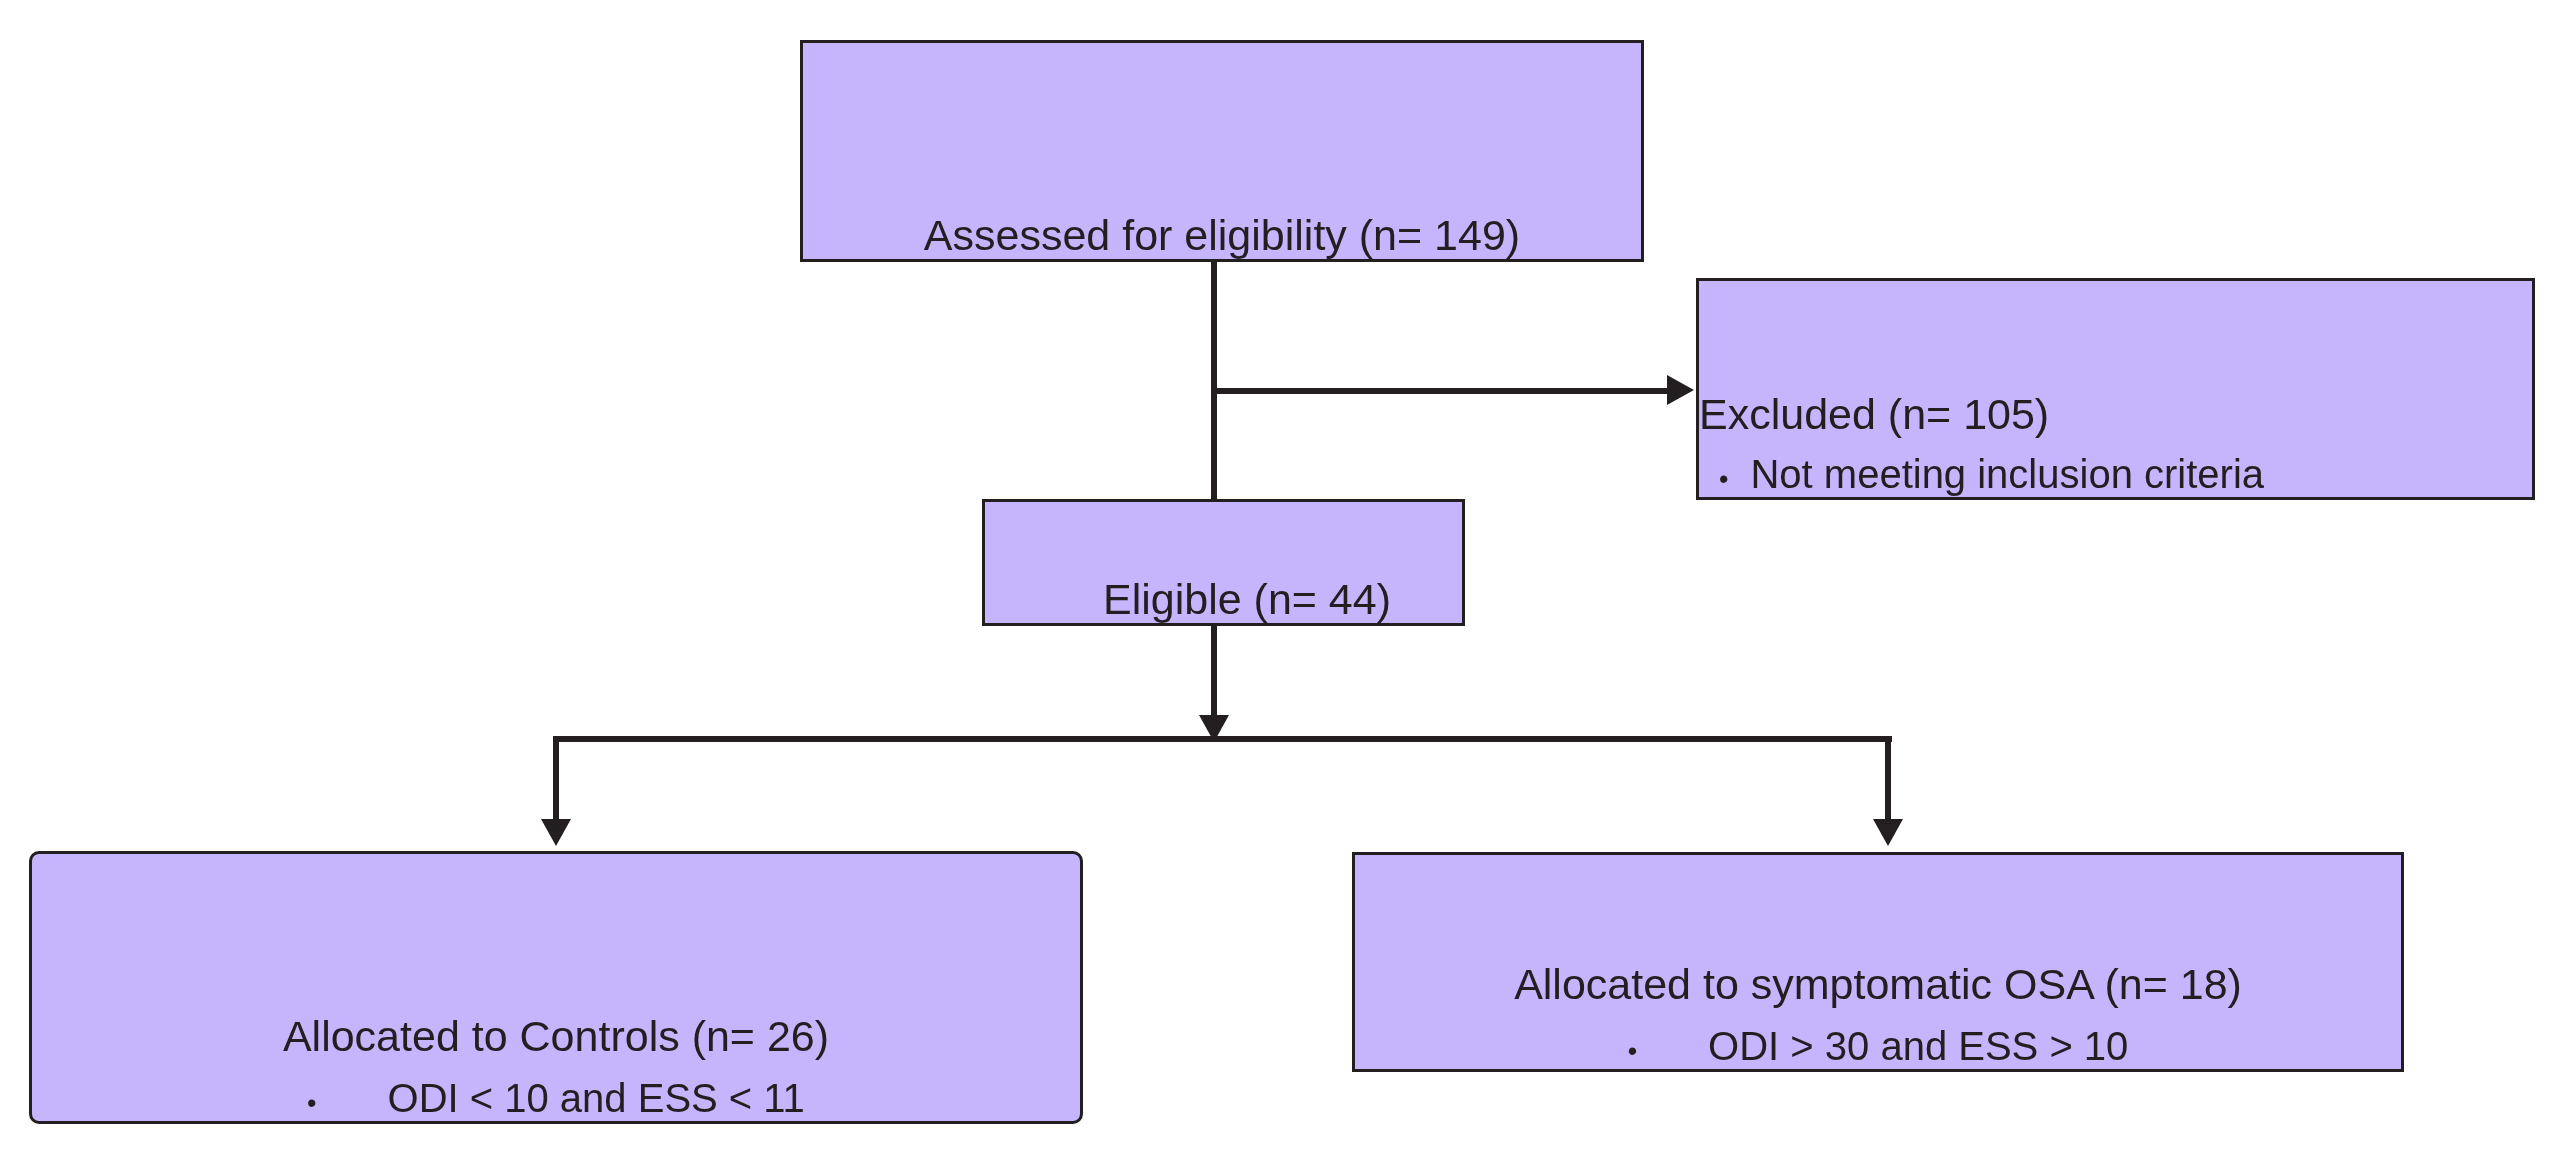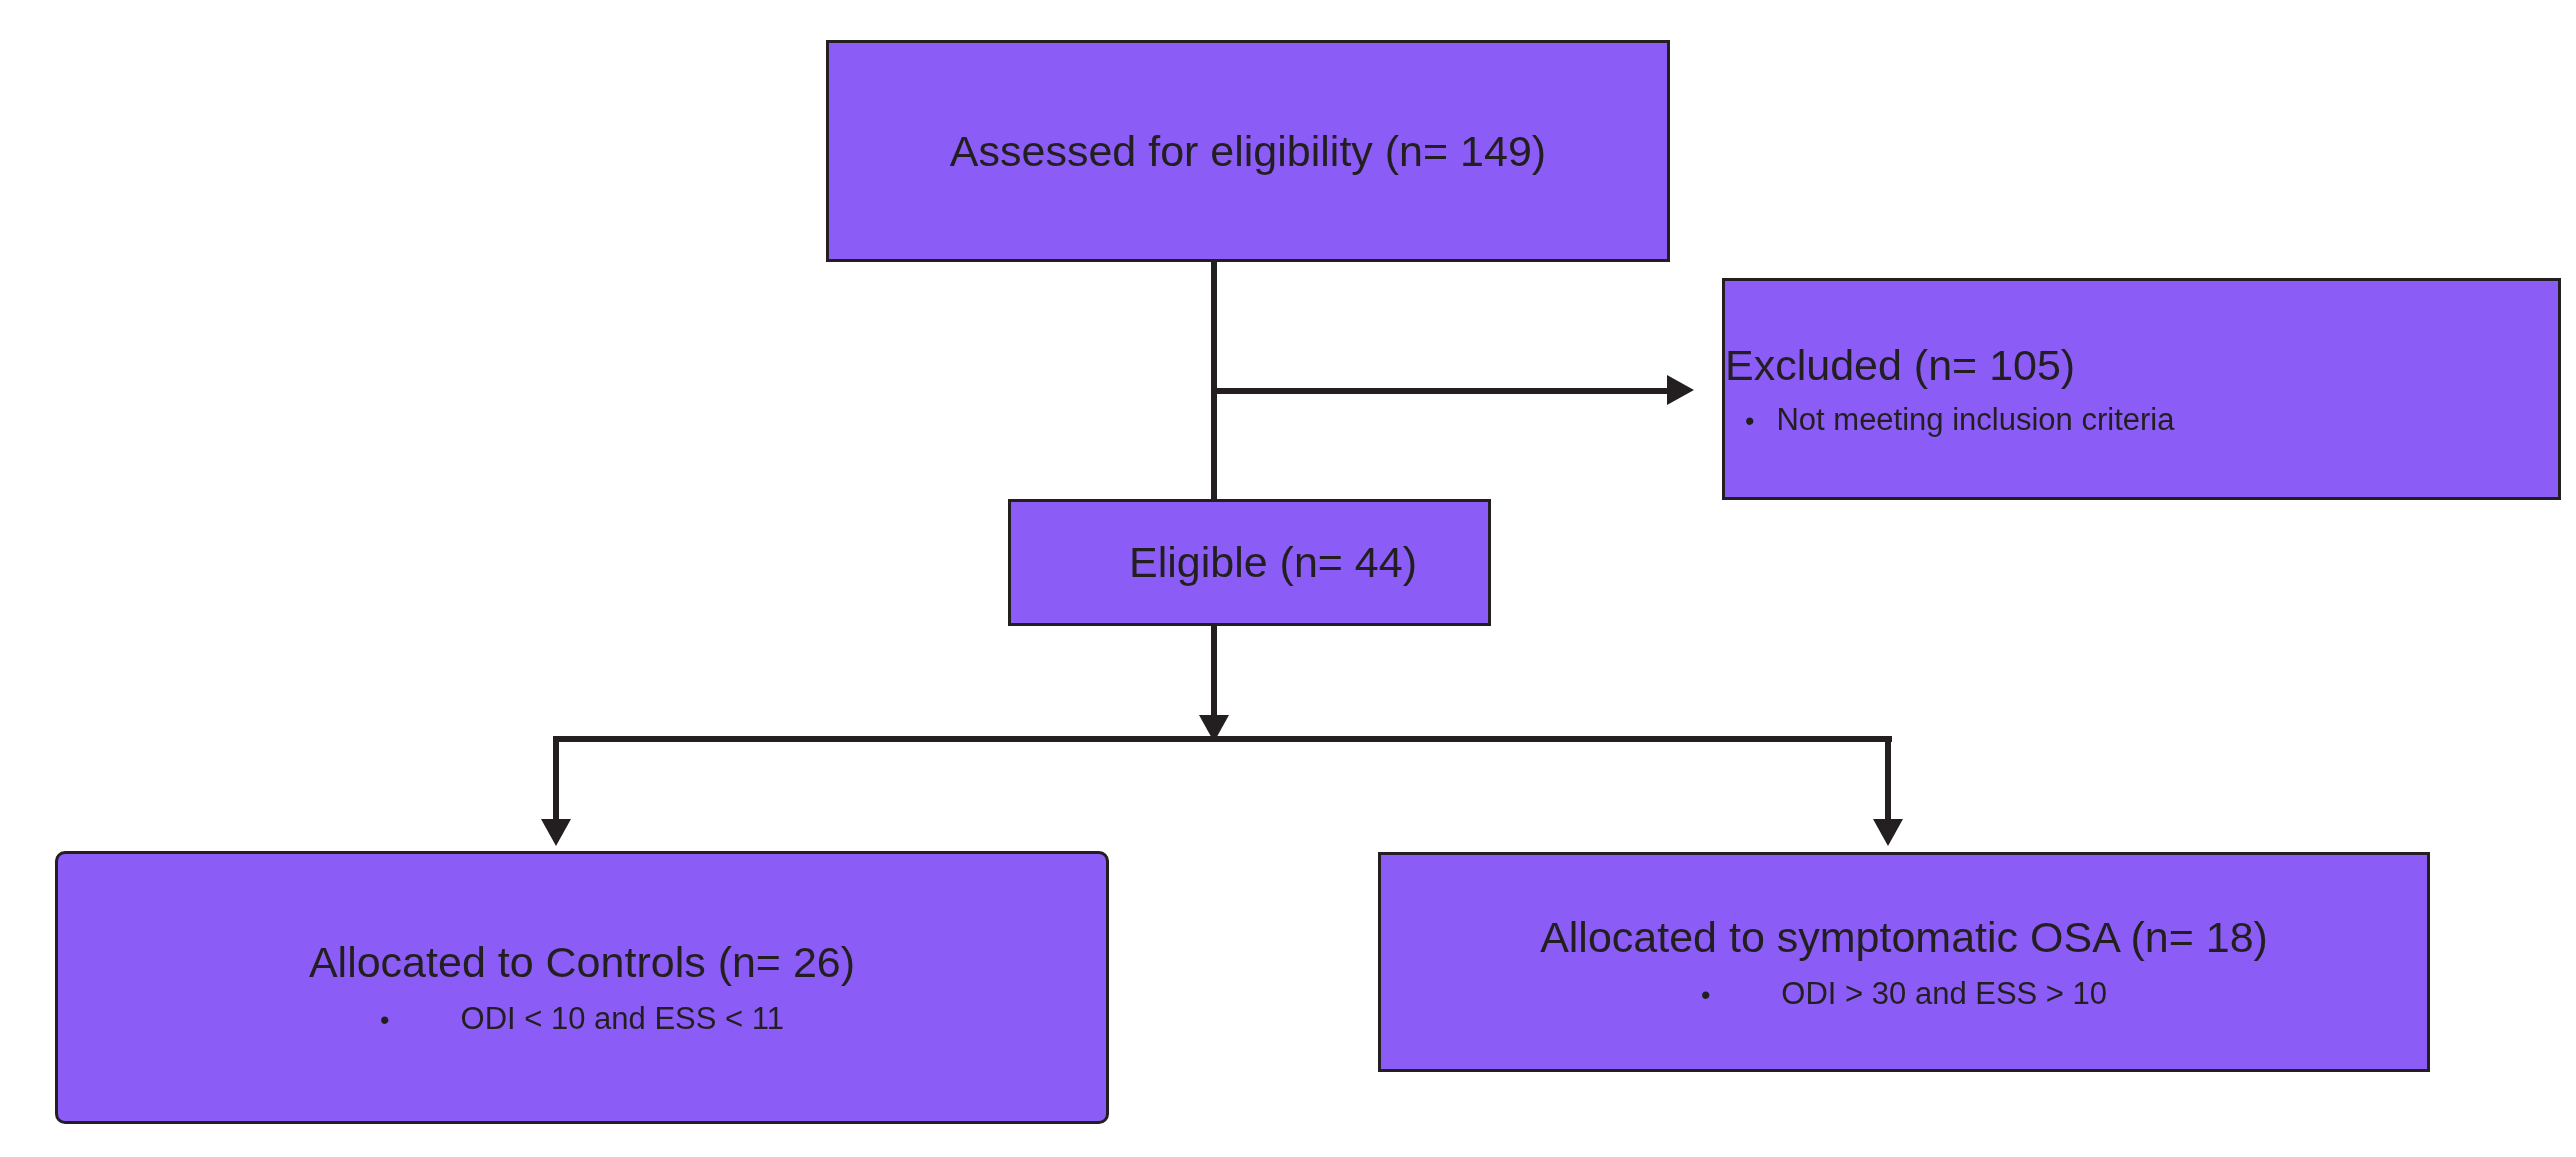--- a/index.html
+++ b/index.html
@@ -13,47 +13,46 @@
     width: 2576px;
     height: 1158px;
     background: #ffffff;
     overflow: hidden;
     font-family: "Liberation Sans", sans-serif;
     color: #1a1a1a;
   }
   .flow-box {
     position: absolute;
     box-sizing: border-box;
-    background: #8b5cf6;
+    background: #c4b5fd;
     border: 3.6px solid #231f20;
     display: flex;
     flex-direction: column;
-    justify-content: center;
-    margin-left: 26px;
+    justify-content: flex-end;
   }
   .box-title {
     font-size: 43px;
     line-height: 1.12;
     color: #231f20;
     white-space: nowrap;
   }
   .box-title.centered { text-align: center; }
   .box-title.left { text-align: left; }
 
   .bullet-row {
     display: flex;
     align-items: baseline;
     color: #231f20;
   }
   .bullet-dot {
     font-size: 27px;
     line-height: 1;
   }
   .bullet-text {
-    font-size: 31px;
+    font-size: 40px;
     line-height: 1.15;
     white-space: nowrap;
   }
 
   
   #box-excluded .bullet-row {
     padding-left: 20px;
     margin-top: 12.7px;
   }
   #box-excluded .bullet-dot { margin-right: 22px; }

